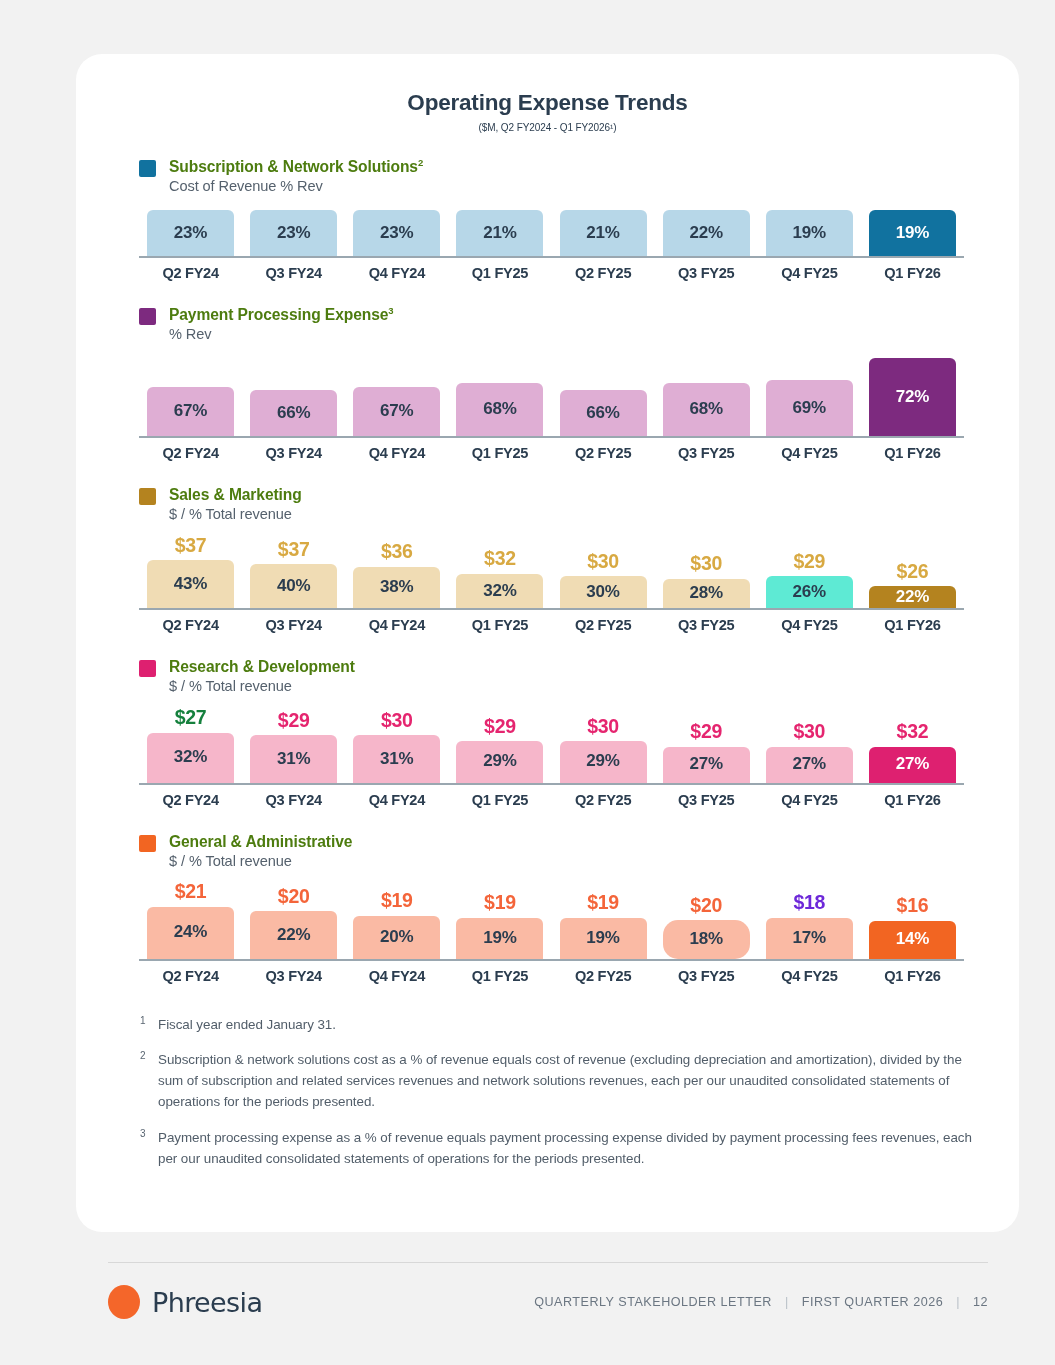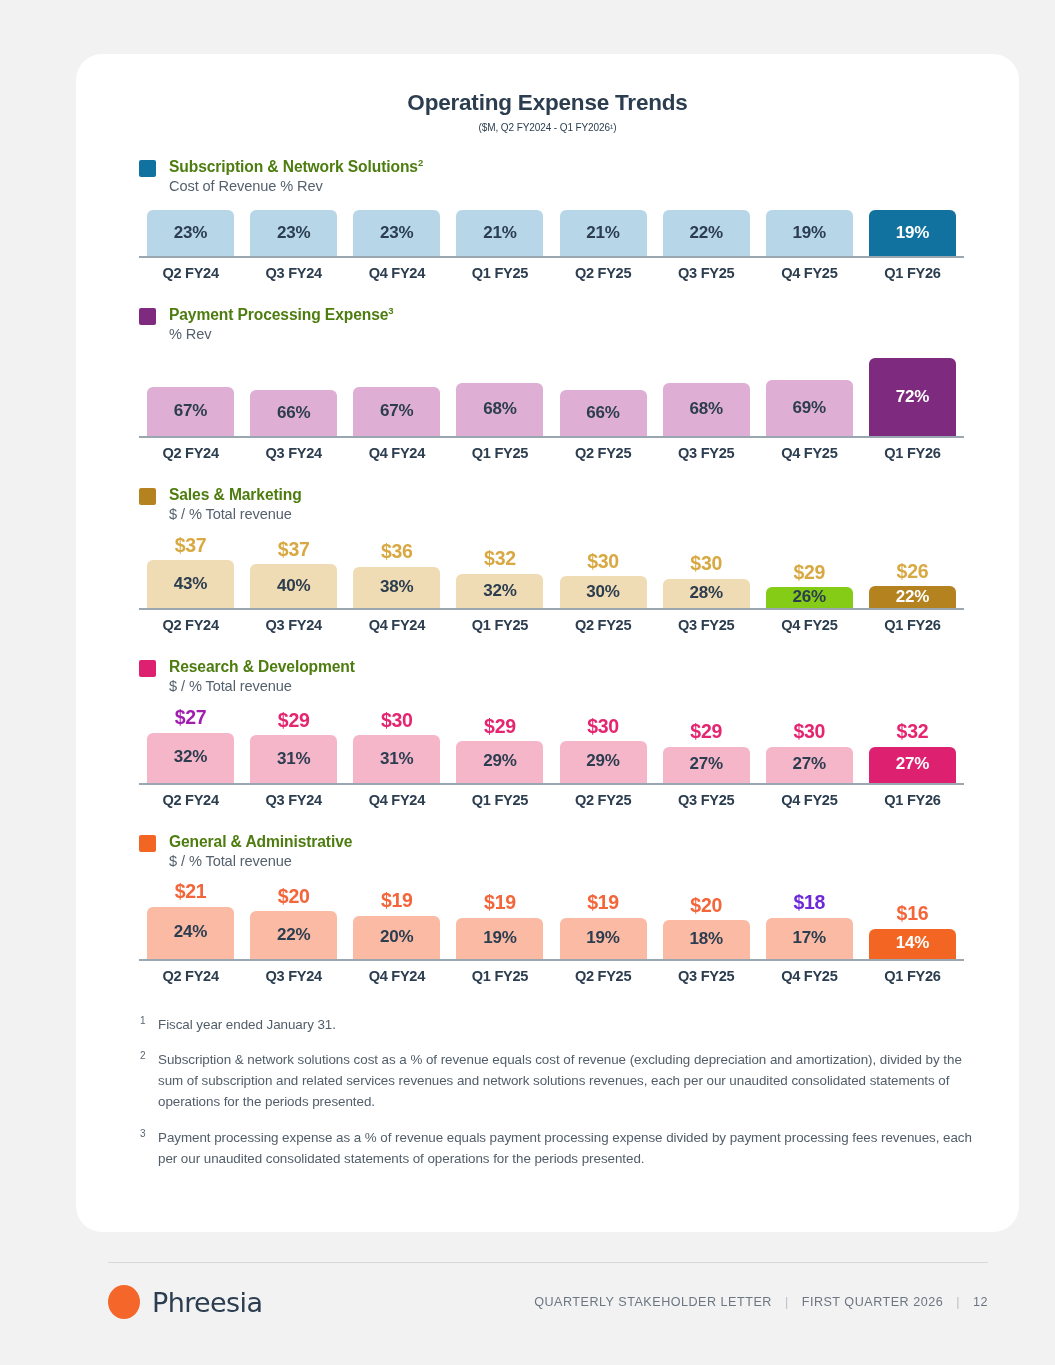--- a/index.html
+++ b/index.html
@@ -307,21 +307,21 @@
               </div>
             </div>
             <div class="col">
               <div class="dollar" style="color: rgb(216, 169, 66);">$30</div>
               <div class="bar" style="height: 29.4286px; background: rgb(240, 220, 180);">
                 <span class="pct">28%</span>
               </div>
             </div>
             <div class="col">
               <div class="dollar" style="color: rgb(216, 169, 66);">$29</div>
-              <div class="bar" style="height: 21px; background: #84cc16;">
+              <div class="bar" style="height: 32px; background: #5eead4;">
                 <span class="pct">26%</span>
               </div>
             </div>
             <div class="col">
               <div class="dollar" style="color: rgb(216, 169, 66);">$26</div>
               <div class="bar hi" style="height: 22px; background: rgb(180, 131, 31);">
                 <span class="pct">22%</span>
               </div>
             </div>
           </div>
@@ -340,21 +340,21 @@
         <div class="section" style="margin-top: 24px; margin-bottom: 20px;">
           <div class="sec-head">
             <div class="swatch" style="background: rgb(222, 32, 112);"></div>
             <div class="sec-titles">
               <div class="sec-name">Research &amp; Development</div>
               <div class="sec-sub">$ / % Total revenue</div>
             </div>
           </div>
           <div class="bars" style="margin-top: 12px;">
             <div class="col">
-              <div class="dollar" style="color: #a21caf;">$27</div>
+              <div class="dollar" style="color: #15803d;">$27</div>
               <div class="bar" style="height: 50px; background: rgb(246, 182, 202);">
                 <span class="pct">32%</span>
               </div>
             </div>
             <div class="col">
               <div class="dollar" style="color: rgb(229, 37, 111);">$29</div>
               <div class="bar" style="height: 47.2px; background: rgb(246, 182, 202);">
                 <span class="pct">31%</span>
               </div>
             </div>
@@ -441,33 +441,33 @@
               </div>
             </div>
             <div class="col">
               <div class="dollar" style="color: rgb(244, 101, 58);">$19</div>
               <div class="bar" style="height: 41px; background: rgb(250, 186, 164);">
                 <span class="pct">19%</span>
               </div>
             </div>
             <div class="col">
               <div class="dollar" style="color: rgb(244, 101, 58);">$20</div>
-              <div class="bar" style="height: 38.8px; background: rgb(250, 186, 164);">
+              <div class="bar" style="height: 38.8px; background: rgb(250, 186, 164); border-radius: 15px;">
                 <span class="pct">18%</span>
               </div>
             </div>
             <div class="col">
               <div class="dollar" style="color: #6d28d9;">$18</div>
               <div class="bar" style="height: 41px; background: rgb(250, 186, 164);">
                 <span class="pct">17%</span>
               </div>
             </div>
             <div class="col">
               <div class="dollar" style="color: rgb(244, 101, 58);">$16</div>
-              <div class="bar hi" style="height: 30px; background: rgb(242, 101, 34);">
+              <div class="bar hi" style="height: 38px; background: rgb(242, 101, 34);">
                 <span class="pct">14%</span>
               </div>
             </div>
           </div>
           <div class="axis"></div>
           <div class="xlabels">
             <div class="xlabel">Q2 FY24</div>
             <div class="xlabel">Q3 FY24</div>
             <div class="xlabel">Q4 FY24</div>
             <div class="xlabel">Q1 FY25</div>

